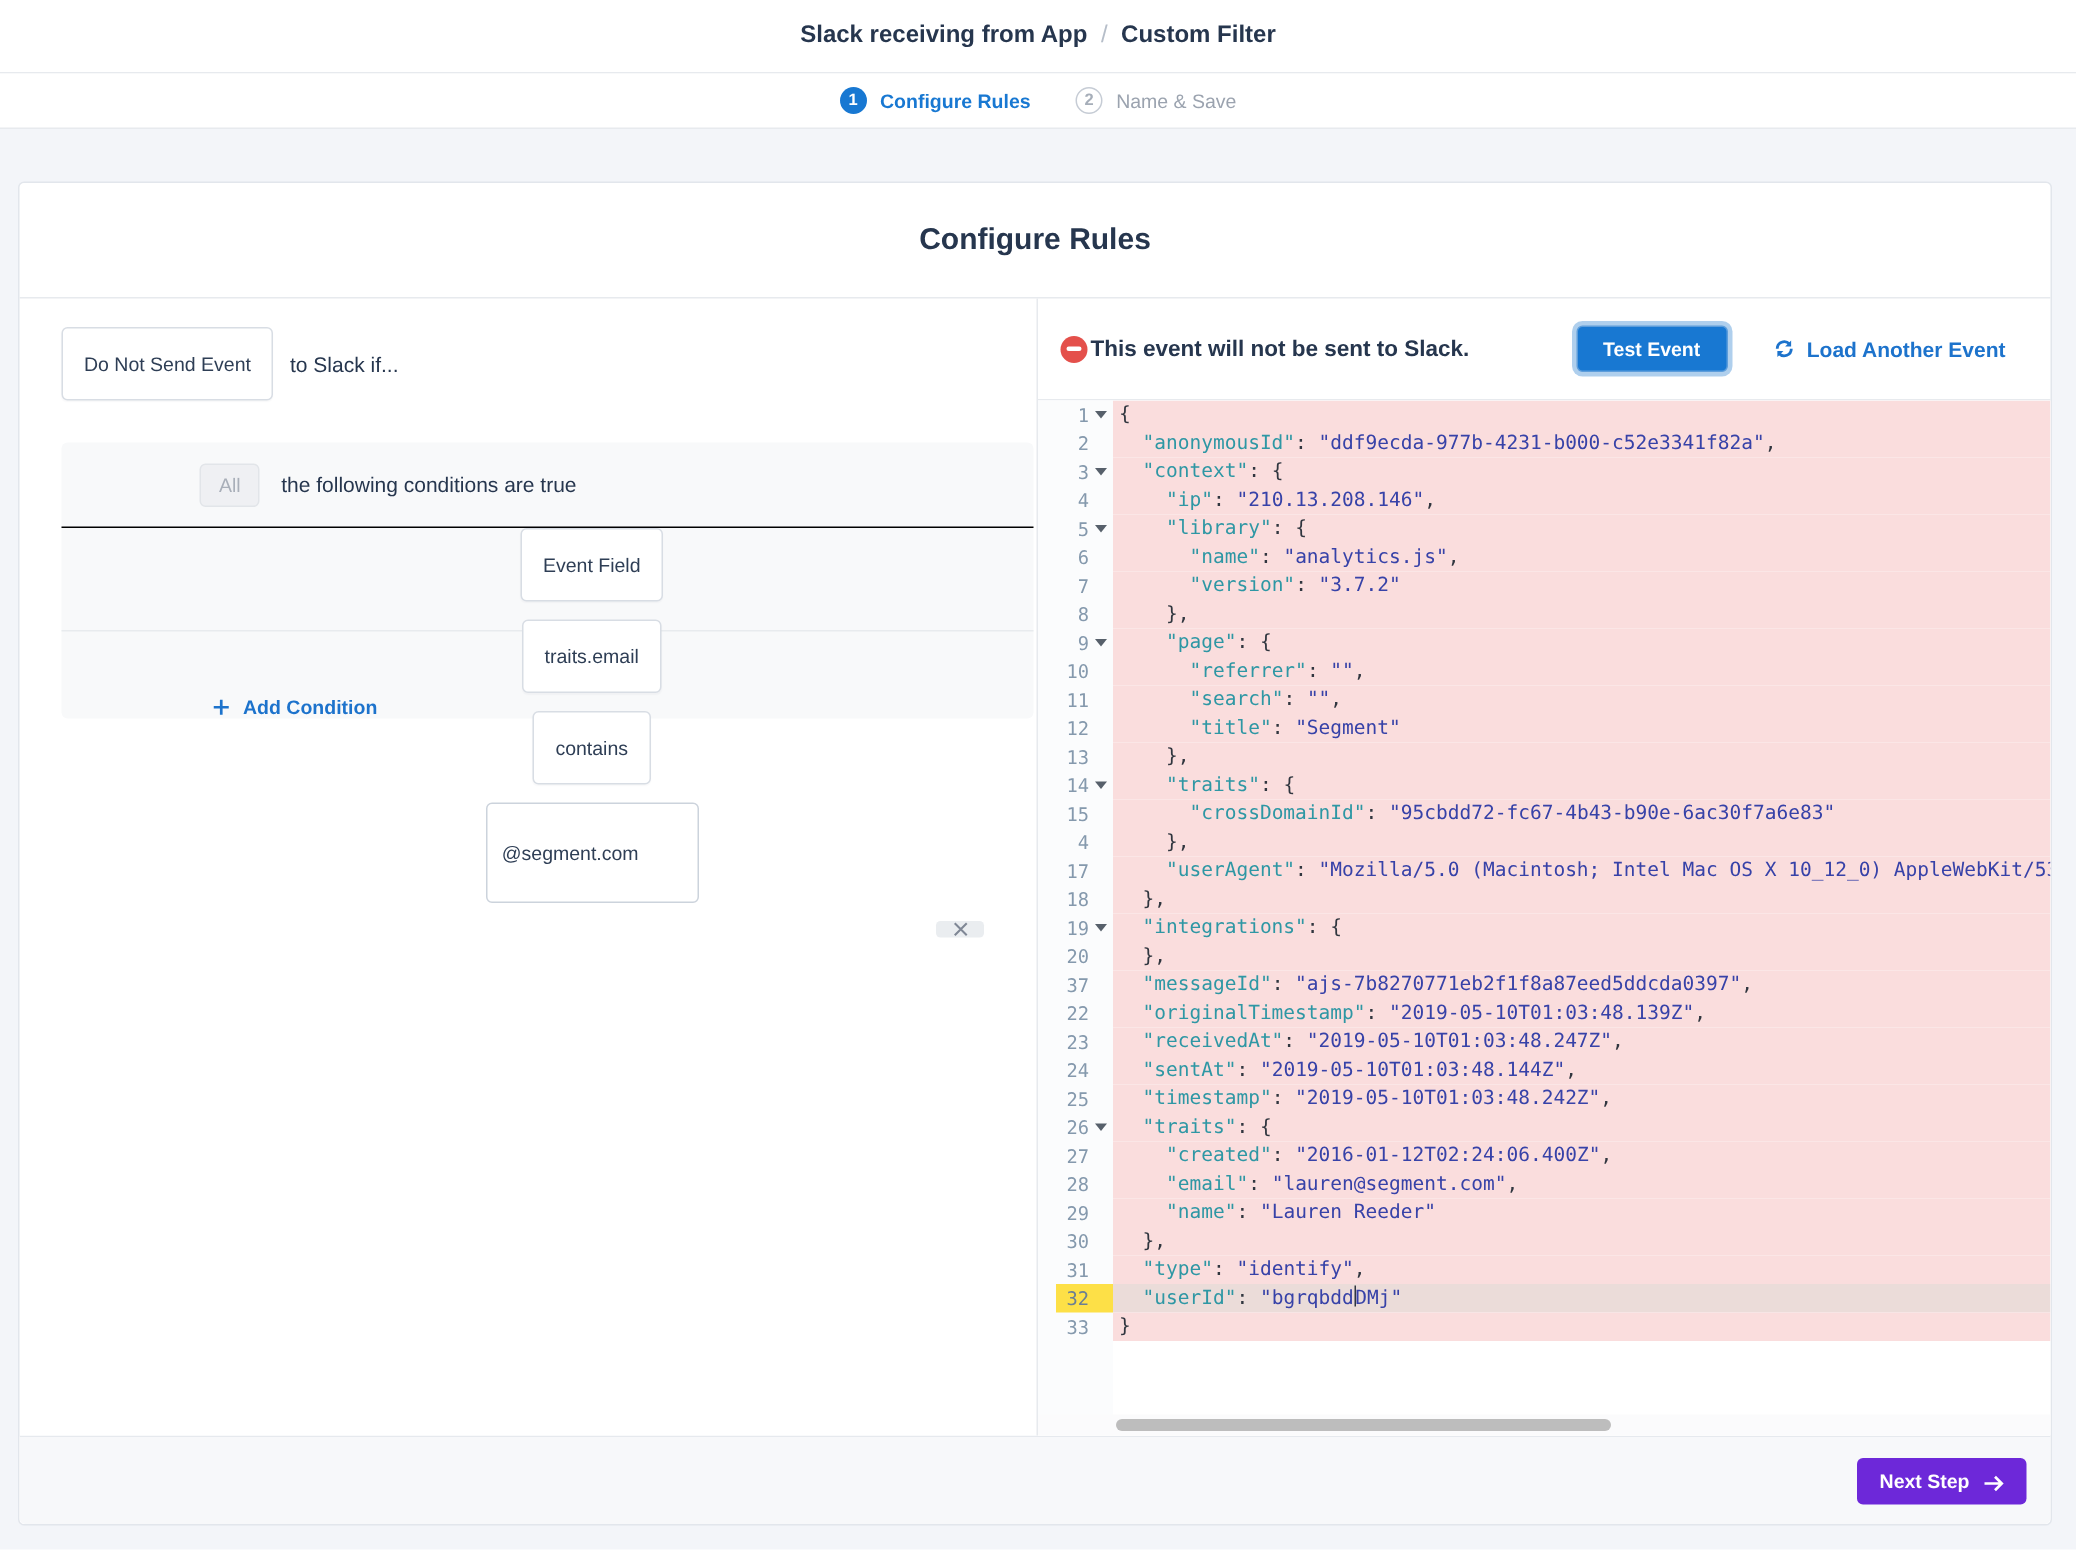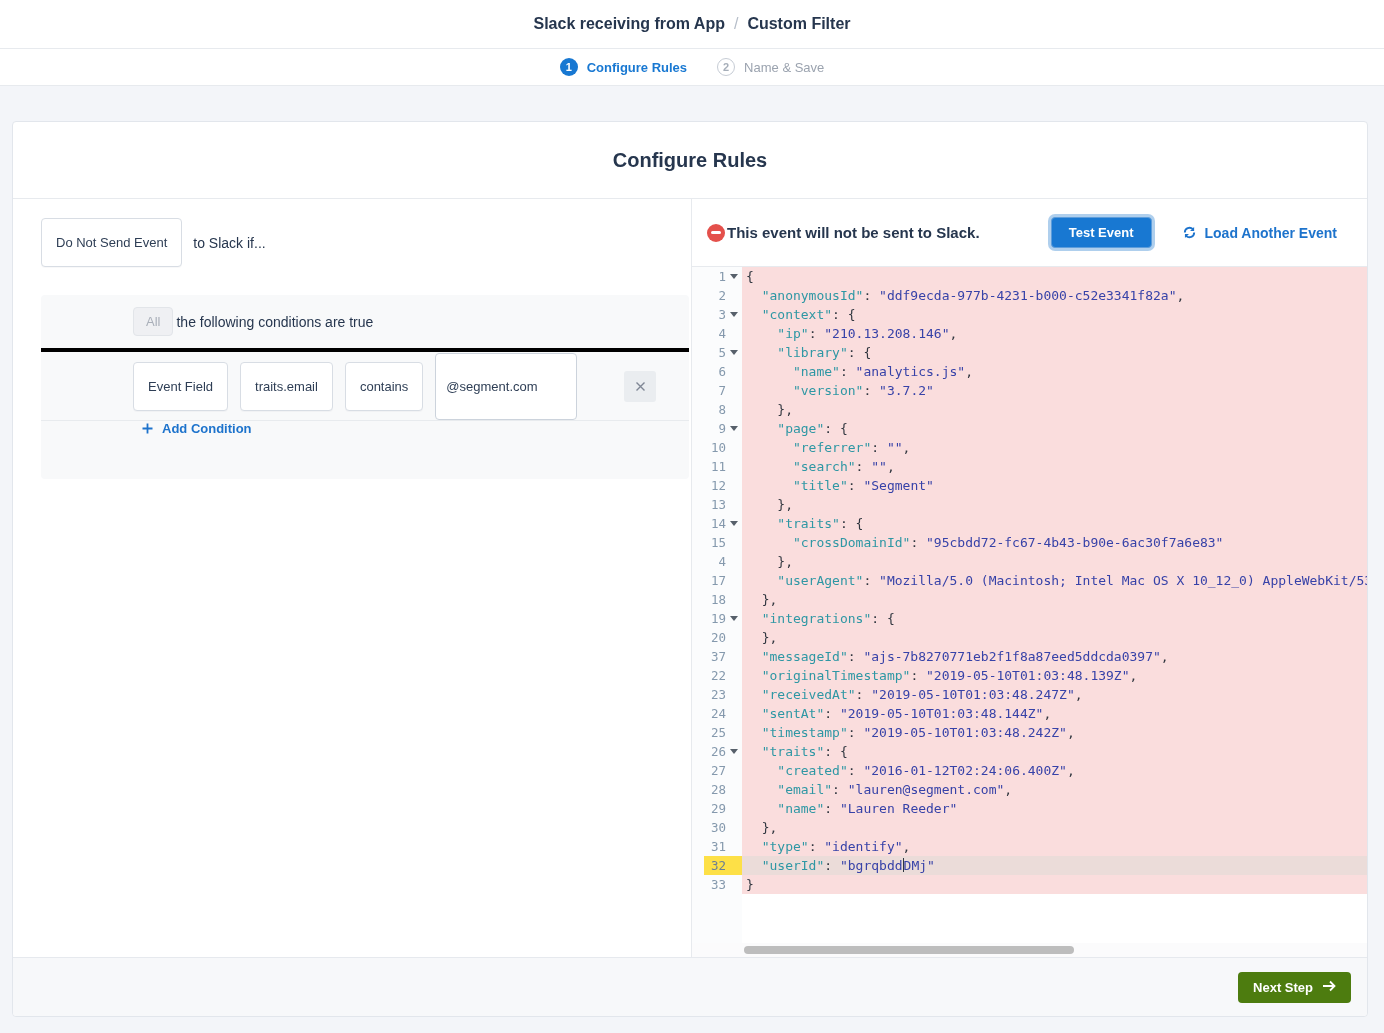--- a/index.html
+++ b/index.html
@@ -29,32 +29,32 @@
   .card-body { display:flex; height:758px; }
 
   
   .left-panel { width:679px; border-right:1px solid #e7eaee; padding:19px 0 0 28px; }
   .action-row { display:flex; align-items:center; gap:11px; }
   .btn-plain { background:#fff; border:1px solid #d8dde4; border-radius:4px; padding:16px 14px;
                font-size:13px; color:#2e3e55; font-family:inherit; cursor:pointer;
                box-shadow:0 1px 1px rgba(20,30,50,0.03); }
   .action-suffix { font-size:14px; color:#26364e; }
   .cond-panel { margin-top:28px; width:648px; background:#f8f9fa; border-radius:4px; }
-  .cond-row1 { height:57px; display:flex; align-items:center; padding-left:92px; gap:3px;
-               border-bottom:4px solid #000000; }
+  .cond-row1 { height:57px; display:flex; align-items:center; padding-left:92px; gap:14px;
+               border-bottom:1px solid #000000; }
   .badge-all { background:#eff0f3; border:1px solid #e2e5e9; border-radius:4px; padding:6px 12px;
                font-size:13px; color:#a9afb9; cursor:pointer; }
   .cond-text { font-size:14px; color:#26364e; }
   .cond-row2 { height:69px; display:flex; align-items:center; padding:0 33px 0 92px; gap:12px;
-               border-bottom:1px solid #e8ebee; }
+               border-bottom:1px solid #e8ebee;flex-direction:column; }
   .cond-input { width:142px; border:1px solid #ccd3dc; border-radius:4px; padding:25px 10px;
                 font-size:13px; color:#2e3e55; font-family:inherit; background:#fff; }
   .btn-close { margin-left:auto; width:32px; height:31px; background:#eaedf0; border:none;
                border-radius:3px; display:flex; align-items:center; justify-content:center; cursor:pointer; }
-  .cond-row3 { height:58px; display:flex; align-items:flex-start; padding-left:101px; }
+  .cond-row3 { height:58px; display:flex; align-items:flex-end; padding-left:101px; }
   .add-cond { display:flex; align-items:center; gap:9px; font-size:13px; font-weight:600;
               color:#1d73cc; cursor:pointer; background:none; border:none; font-family:inherit; }
 
   
   .right-panel { flex:1; min-width:0; display:flex; flex-direction:column; }
   .preview-header { height:68px; flex:none; border-bottom:1px solid #e7eaee; display:flex;
                     align-items:center; padding:0 30px 0 15px; gap:2px; }
   .status-icon { width:18px; height:18px; border-radius:50%; background:#e4504b; position:relative; flex:none; }
   .status-icon::after { content:""; position:absolute; left:4px; right:4px; top:7.5px; height:2.5px;
                         border-radius:2px; background:#fff; }
@@ -79,21 +79,21 @@
   .t-p { color:#30363f; } .t-k { color:#2e97a4; } .t-v { color:#3742a8; }
   .cursor { display:inline-block; width:0; height:14px; border-left:1.5px solid #2f3640; vertical-align:-2px; }
   .hscroll { position:absolute; left:0; right:0; bottom:0; height:14px; background:#fbfbfc; }
   .hthumb { position:absolute; left:52px; top:3px; width:330px; height:8px; border-radius:4px;
             background:#bdbdbd; cursor:pointer; }
 
   
   .card-footer { height:59px; background:#f7f8fa; border-top:1px solid #e6e9ee;
                  border-radius:0 0 4px 4px; display:flex; align-items:center;
                  justify-content:flex-end; padding-right:16px; }
-  .btn-next { display:flex; align-items:flex-start; gap:9px; background:#4d7c0f; color:#fff; border:none;
+  .btn-next { display:flex; align-items:flex-end; gap:9px; background:#6d28d9; color:#fff; border:none;
               border-radius:4px; padding:8px 15px; font-size:13px; font-weight:600;
               font-family:inherit; cursor:pointer; }
 </style>
 </head>
 <body>
 
 <div class="topbar">
   <span>Slack receiving from App</span>
   <span class="sep">/</span>
   <span>Custom Filter</span>

